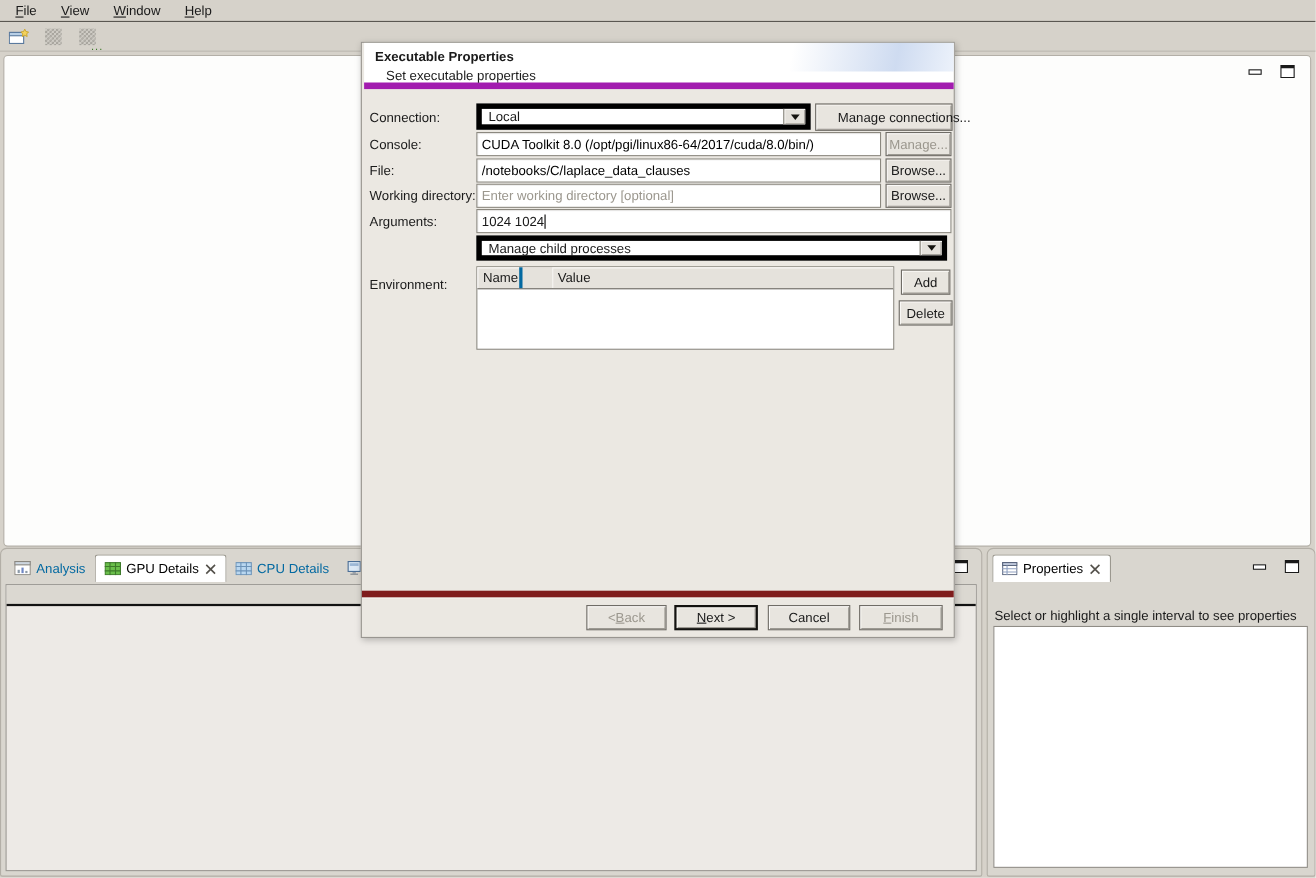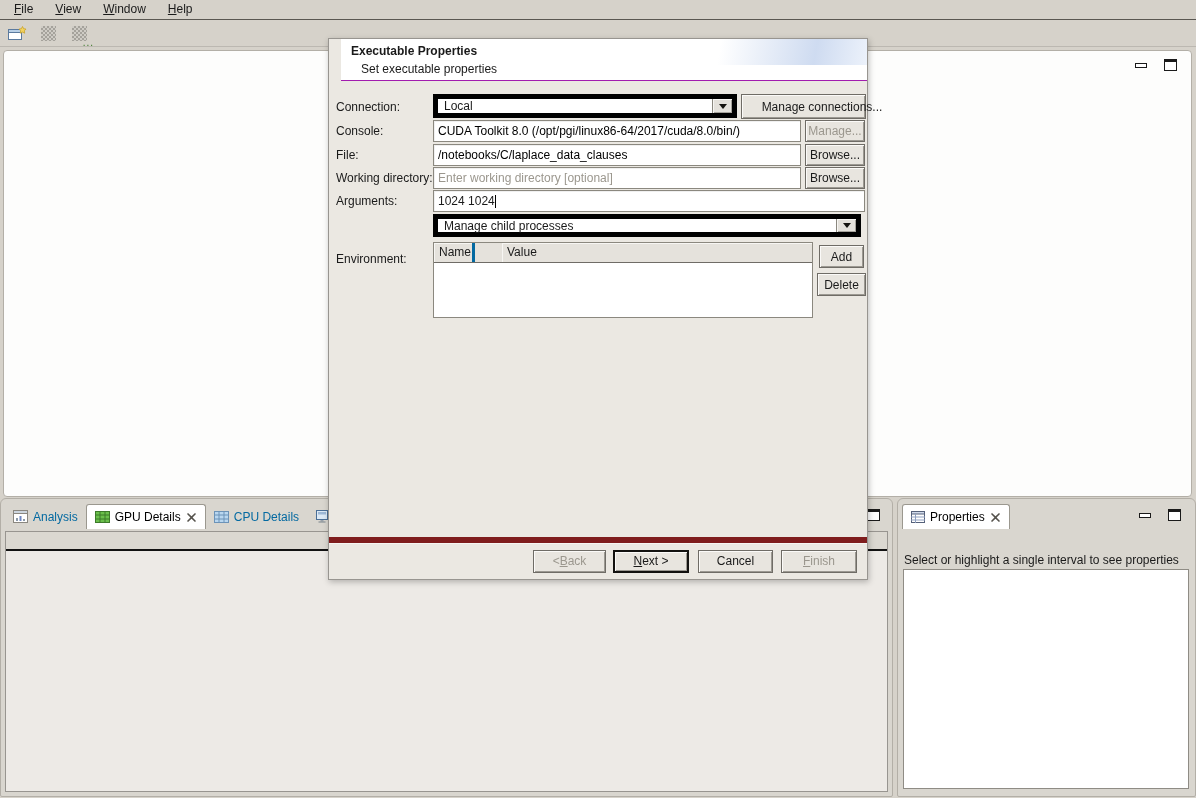--- a/index.html
+++ b/index.html
@@ -8,21 +8,21 @@
     position: relative;
     font-family: "Liberation Sans", "DejaVu Sans", sans-serif;
     font-size: 12px;
     background: #d6d2ca;
     color: #1a1a1a;
   }
 
   
   #menubar {
     position: absolute; top: 0; left: 0; right: 0; height: 20px;
-    display: flex; gap: 2px; padding-left: 4px;
+    display: flex; align-items: center; gap: 2px; padding-left: 4px;
     background: #d6d2ca; border-bottom: 1px solid #5a5751;
   }
   .menu-item { padding: 2px 10px; cursor: default; }
   #toolbar {
     position: absolute; top: 21px; left: 0; right: 0; height: 26px;
     display: flex; align-items: center; gap: 9px; padding-left: 6px;
     background: #d6d2ca; border-bottom: 1px solid #bcb8b1;
   }
   .tool-btn { width: 22px; height: 20px; display: flex; align-items: center; justify-content: center; position: relative; }
   .checker {
@@ -69,21 +69,21 @@
   }
   .tri-down { width: 0; height: 0; border-left: 4px solid transparent; border-right: 4px solid transparent; border-top: 5px solid #14130f; }
   .caret { display: inline-block; width: 1px; height: 13px; background: #000; vertical-align: middle; }
 
   
   #dialog {
     position: absolute; left: 328px; top: 38px; width: 540px; height: 542px;
     background: #ebe8e2; border: 1px solid #989590;
     box-shadow: 1px 2px 6px rgba(0,0,0,0.25); z-index: 50;
   }
-  #dlg-header { position: absolute; top: 0; left: 12px; right: 0; height: 42px; background: #fff; border-bottom: 1px solid #a21caf; }
+  #dlg-header { position: absolute; top: 0; left: 2px; right: 0; height: 42px; background: #fff; border-bottom: 6px solid #a21caf; }
   #dlg-header .banner-gradient {
     position: absolute; top: 0; right: 0; width: 210px; height: 26px;
     background: linear-gradient(100deg, rgba(255,255,255,0) 30%, rgba(198,213,238,0.85) 75%, rgba(228,236,249,0.7) 100%);
   }
   #dlg-title { position: absolute; left: 10px; top: 5px; font-weight: bold; }
   #dlg-subtitle { position: absolute; left: 20px; top: 23px; }
   #dlg-body { position: absolute; top: 43px; left: 0; right: 0; bottom: 43px; }
   .row { position: absolute; left: 7px; right: 6px; }
   .row .lbl { position: absolute; left: 0; top: 50%; transform: translateY(-50%); }
   .abs { position: absolute; }

